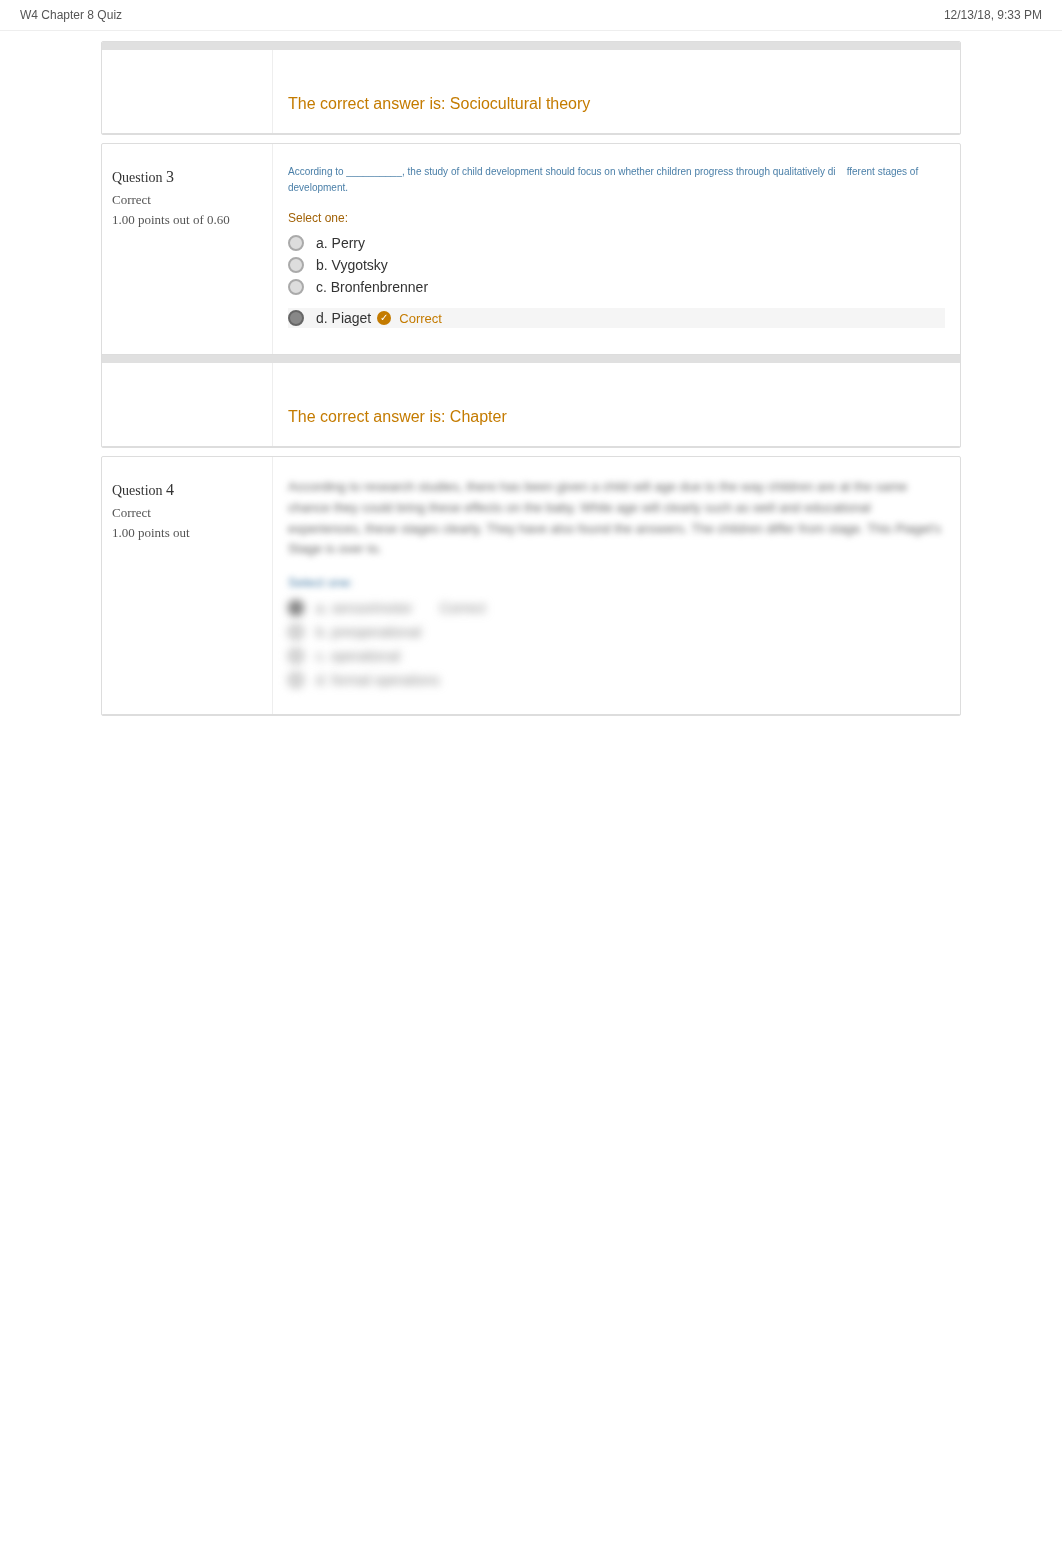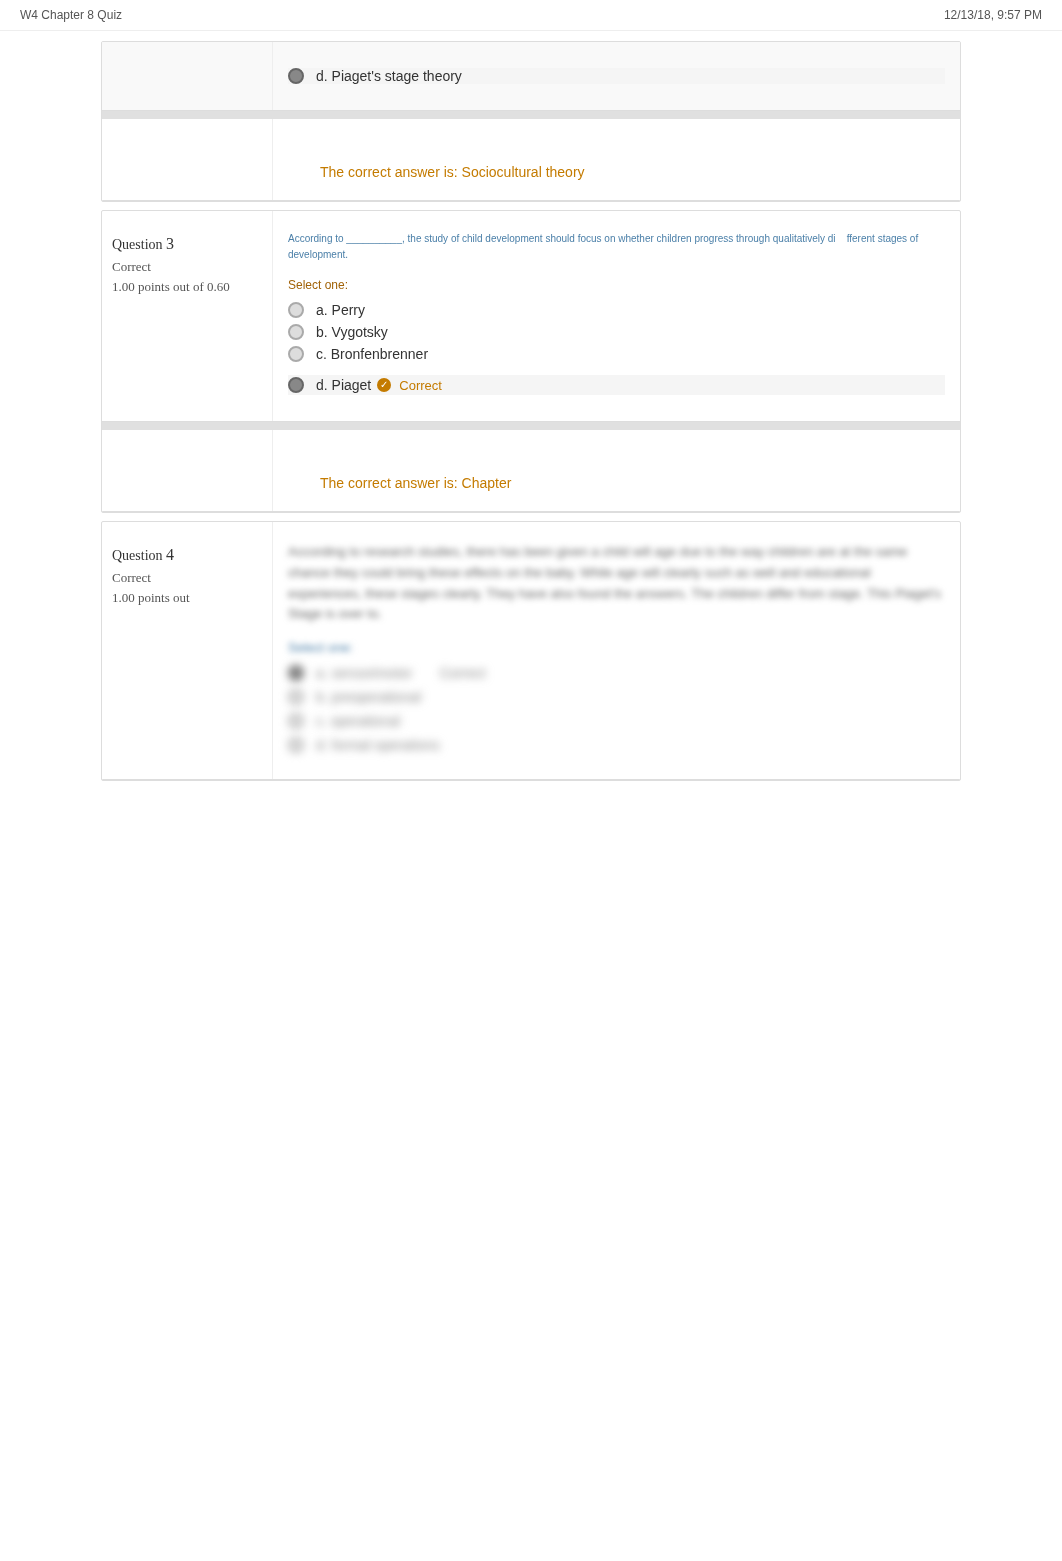--- a/index.html
+++ b/index.html
@@ -87,24 +87,23 @@
       flex-shrink: 0;
     }
     .radio-circle.selected {
       background: #888;
       border-color: #666;
     }
 
     
     .correct-feedback {
       color: #c47b00;
-      font-size: 14px;
+      font-size: 16px;
       margin-top: 15px;
       padding-top: 10px;
-      margin-left: 32px;
     }
 
     
     .correct-marker {
       color: #c47b00;
       margin-left: 8px;
       font-size: 13px;
     }
     .check-icon {
       display: inline-block;
@@ -174,36 +173,26 @@
 
     .selected-answer-highlight {
       background: #f5f5f5;
     }
   </style>
 </head>
 <body>
 
 <div class="page-header">
   <span>W4 Chapter 8 Quiz</span>
-  <span>12/13/18, 9:57 PM</span>
+  <span>12/13/18, 9:33 PM</span>
 </div>
 
 <div class="quiz-container">
 
   <div class="question-section">
-    <div class="question-block prev-question-tail">
-      <div class="question-meta">
-      </div>
-      <div class="question-content">
-        <div class="answer-option selected-answer-highlight">
-          <div class="radio-circle selected"></div>
-          <span class="answer-option-text">d. Piaget's stage theory</span>
-        </div>
-      </div>
-    </div>
     <div class="grey-divider"></div>
     <div class="question-block">
       <div class="question-meta"></div>
       <div class="question-content">
         <div class="correct-feedback">The correct answer is: Sociocultural theory</div>
       </div>
     </div>
   </div>
 
   <div class="question-section">

